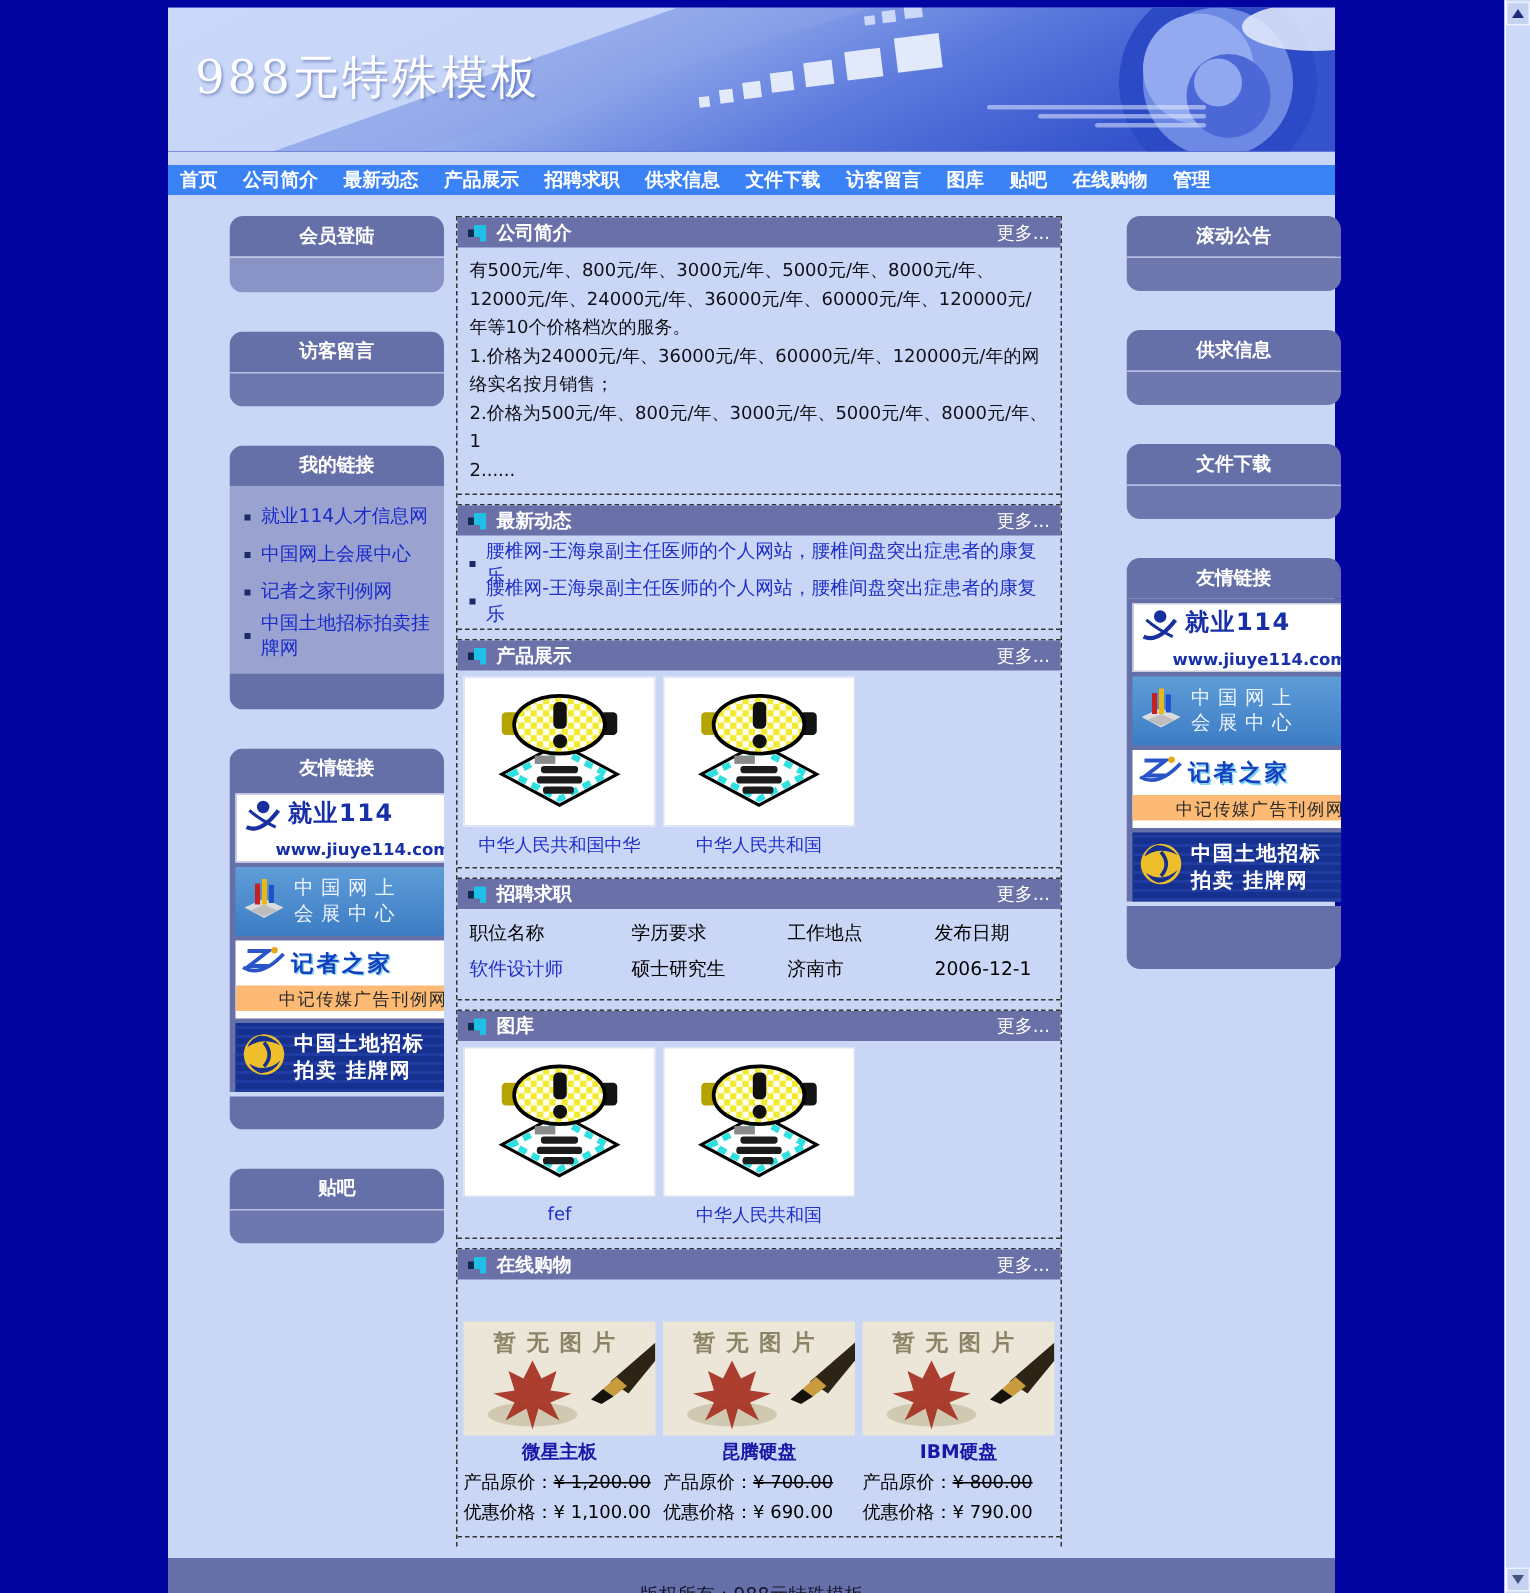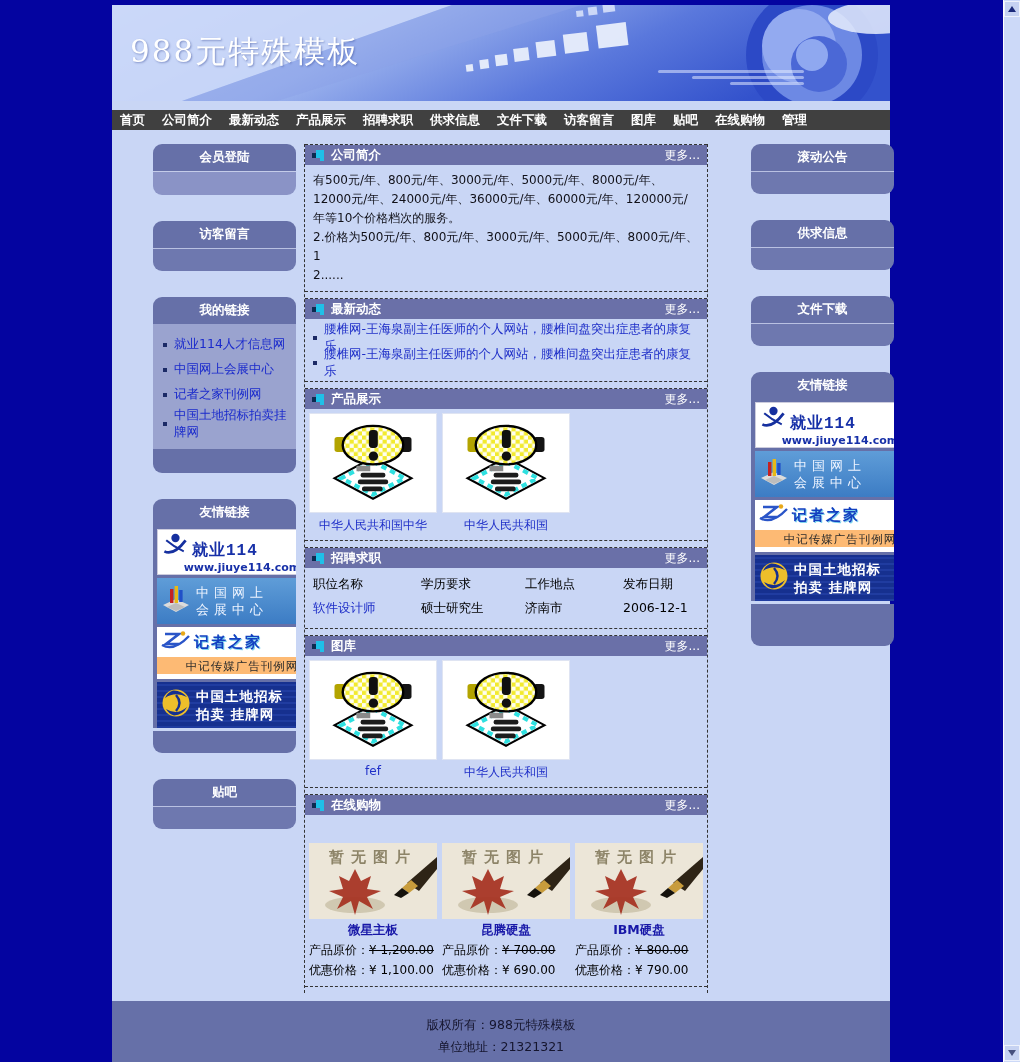--- a/index.html
+++ b/index.html
@@ -20,21 +20,21 @@
     font-family:"DejaVu Serif", serif; font-size:31px; color:#ffffff;
     letter-spacing:2px; text-shadow:1px 1px 2px rgba(40,60,140,.45);
   }
   .banner-blur { position:absolute; right:86px; top:62px; width:150px; }
   .banner-blur i { display:block; height:3px; margin:3px 0 0 auto; background:rgba(225,234,255,.55); border-radius:2px; }
   .banner-blur i:nth-child(1){width:146px;} .banner-blur i:nth-child(2){width:112px;} .banner-blur i:nth-child(3){width:74px;}
 
   .strip { height:9px; background:#c9d6f5; }
 
   
-  .nav { height:20px; background:#404040; display:flex; align-items:center; padding:0 8px; gap:17px; }
+  .nav { height:20px; background:#3b82f6; display:flex; align-items:center; padding:0 8px; gap:17px; }
   .nav a { color:#fff; font-size:12.5px; font-weight:bold; text-decoration:none; white-space:nowrap; }
 
   
   .content { background:#c9d6f5; min-height:842px; display:flex; align-items:flex-start; gap:8px; padding:14px 6px 8px; }
   .col-side { width:178px; flex:none; }
   .col-main { flex:1; border-left:1px dashed #333; border-right:1px dashed #333; min-height:820px; }
 
   
   .box { border-radius:9px; overflow:hidden; margin-bottom:26px;margin-left:35px; }
   .box-head { height:27px; background:#6670a8; color:#fff; font-weight:bold; font-size:12.5px;
@@ -58,21 +58,21 @@
 
   .links-body { background:#9aa3cf; padding:8px 9px 8px 10px; }
   .link-item { display:flex; align-items:center; gap:7px; min-height:25px; }
   .sq { width:4px; height:4px; background:#1b2a66; flex:none; }
   .link-item a { color:#1a2acc; font-size:12.5px; text-decoration:none; }
   .links-foot { height:24px; background:#6670a8; }
 
   .fl-body { background:#6670a8; padding:3px 4px 0; }
   .fl-banner { display:flex; flex-direction:column; width:170px; margin:0 auto 3px; overflow:hidden; text-decoration:none; }
   .fl-jiuye { height:46px; background:#fff; border:1px solid #ccd; padding:2px 4px; }
-  .jy-row { display:flex; align-items:flex-end; gap:4px;font-family:Liberation Mono, monospace; }
+  .jy-row { display:flex; align-items:flex-start; gap:4px; }
   .jy-row svg { width:26px; height:24px; }
   .jy-text { color:#1730a8; font-size:16px; font-weight:bold; letter-spacing:1px; }
   .jy-sub { color:#1730a8; font-size:11px; font-weight:bold; text-align:center; }
   .fl-expo { height:46px; background:linear-gradient(#5f9dd8,#3c7cc4); flex-direction:row; align-items:center; gap:5px; padding:2px 4px; }
   .expo-icon svg { width:30px; height:30px; }
   .expo-text { display:flex; flex-direction:column; color:#eef4ff; font-size:13px; letter-spacing:5px; line-height:17px; white-space:nowrap; }
   .fl-rep { height:52px; background:#fff; }
   .rep-top { display:flex; align-items:center; gap:4px; padding:2px 3px; }
   .rep-top svg { width:30px; height:22px; }
   .rep-title { color:#1440c0; font-size:15px; font-weight:bold; letter-spacing:2px; text-shadow:1px 1px 0 #7fd4ee; }
@@ -340,20 +340,21 @@
       <section class="sec">
         <div class="sec-head">
           <svg viewBox="0 0 14 14">
               <use href="#secIcon"></use>
             </svg>
           <span class="sec-title">公司简介</span>
           <a href="#" class="sec-more">更多...</a>
         </div>
         <div class="sec-body">
           <div class="para">有500元/年、800元/年、3000元/年、5000元/年、8000元/年、12000元/年、24000元/年、36000元/年、60000元/年、120000元/年等10个价格档次的服务。</div>
+          <div class="para">1.价格为24000元/年、36000元/年、60000元/年、120000元/年的网络实名按月销售；</div>
           <div class="para">2.价格为500元/年、800元/年、3000元/年、5000元/年、8000元/年、1</div>
           <div class="para">2......</div>
         </div>
       </section>
 
       <section class="sec">
         <div class="sec-head">
           <svg viewBox="0 0 14 14">
               <use href="#secIcon"></use>
             </svg>

